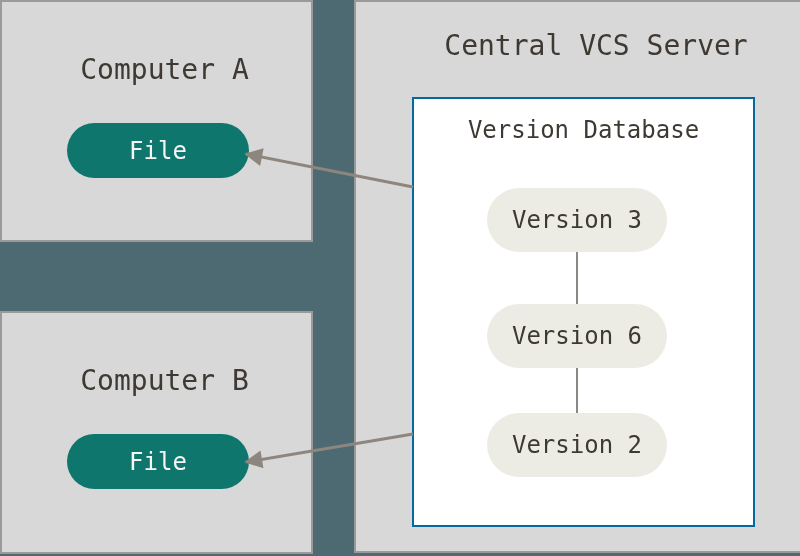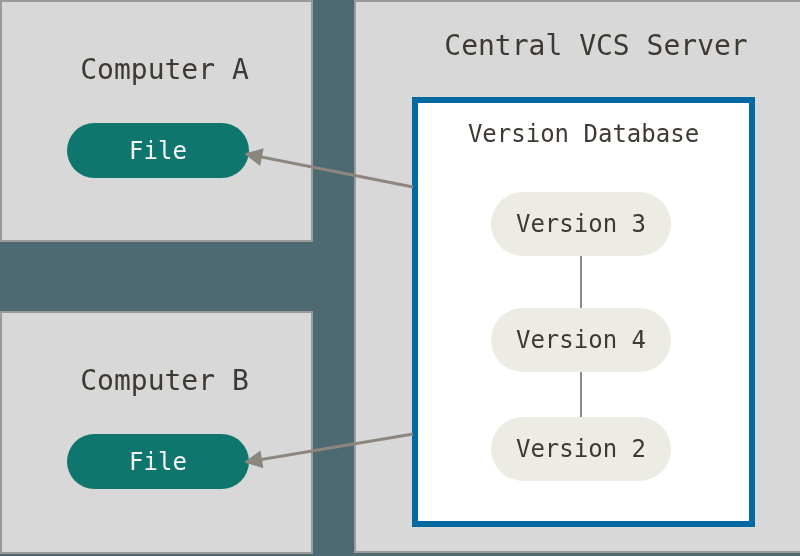--- a/index.html
+++ b/index.html
@@ -54,21 +54,21 @@
     justify-content: center;
   }
 
   .db-box {
     position: absolute;
     left: 56px;
     top: 95px;
     width: 343px;
     height: 430px;
     background: #ffffff;
-    border: 6px solid #0369a1;
+    border: 2px solid #0369a1;
     box-sizing: border-box;
   }
   .db-title {
     position: absolute;
     top: 17px;
     left: 0;
     width: 100%;
     text-align: center;
     color: #3e3933;
     font-size: 24px;
@@ -126,21 +126,21 @@
 
   <div class="panel server">
     <div class="panel-title server-title">Central VCS Server</div>
 
     <div class="db-box">
       <div class="db-title">Version Database</div>
 
       <div class="version-pill v3">Version 3</div>
       <div class="connector c1"></div>
 
-      <div class="version-pill v2">Version 4</div>
+      <div class="version-pill v2">Version 6</div>
       <div class="connector c2"></div>
 
       <div class="version-pill v1">Version 2</div>
     </div>
   </div>
 
   <svg class="arrows" viewBox="0 0 800 556" xmlns="http://www.w3.org/2000/svg">
     <defs>
       <marker id="arrowhead" viewBox="0 0 10 10" refX="9" refY="5" markerWidth="8" markerHeight="6" orient="auto">
         <path d="M0,0 L10,5 L0,10 z" fill="#8d867e"></path>

